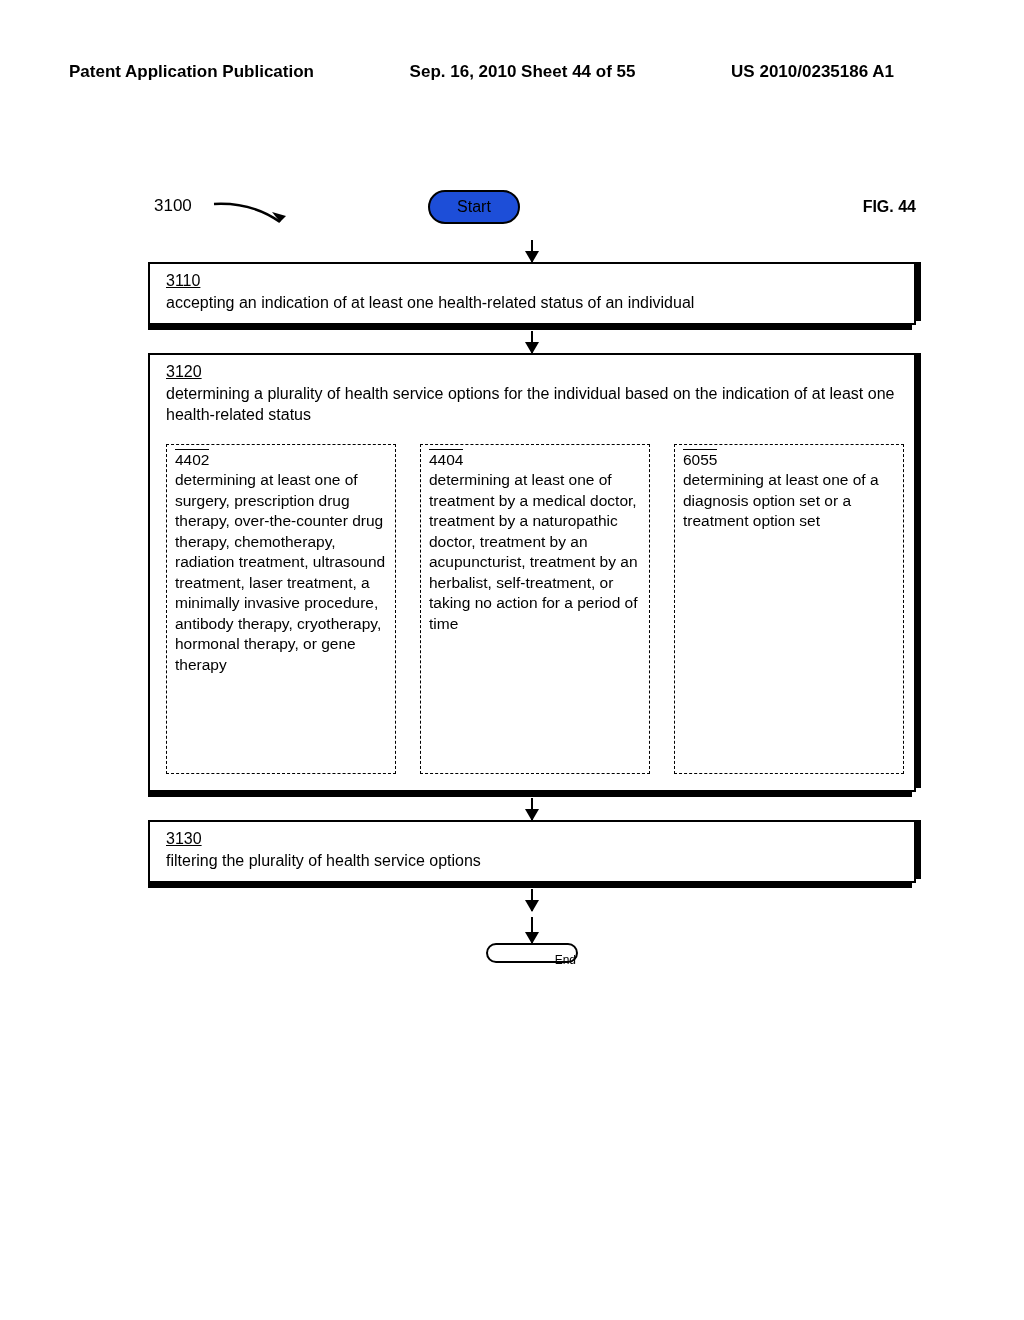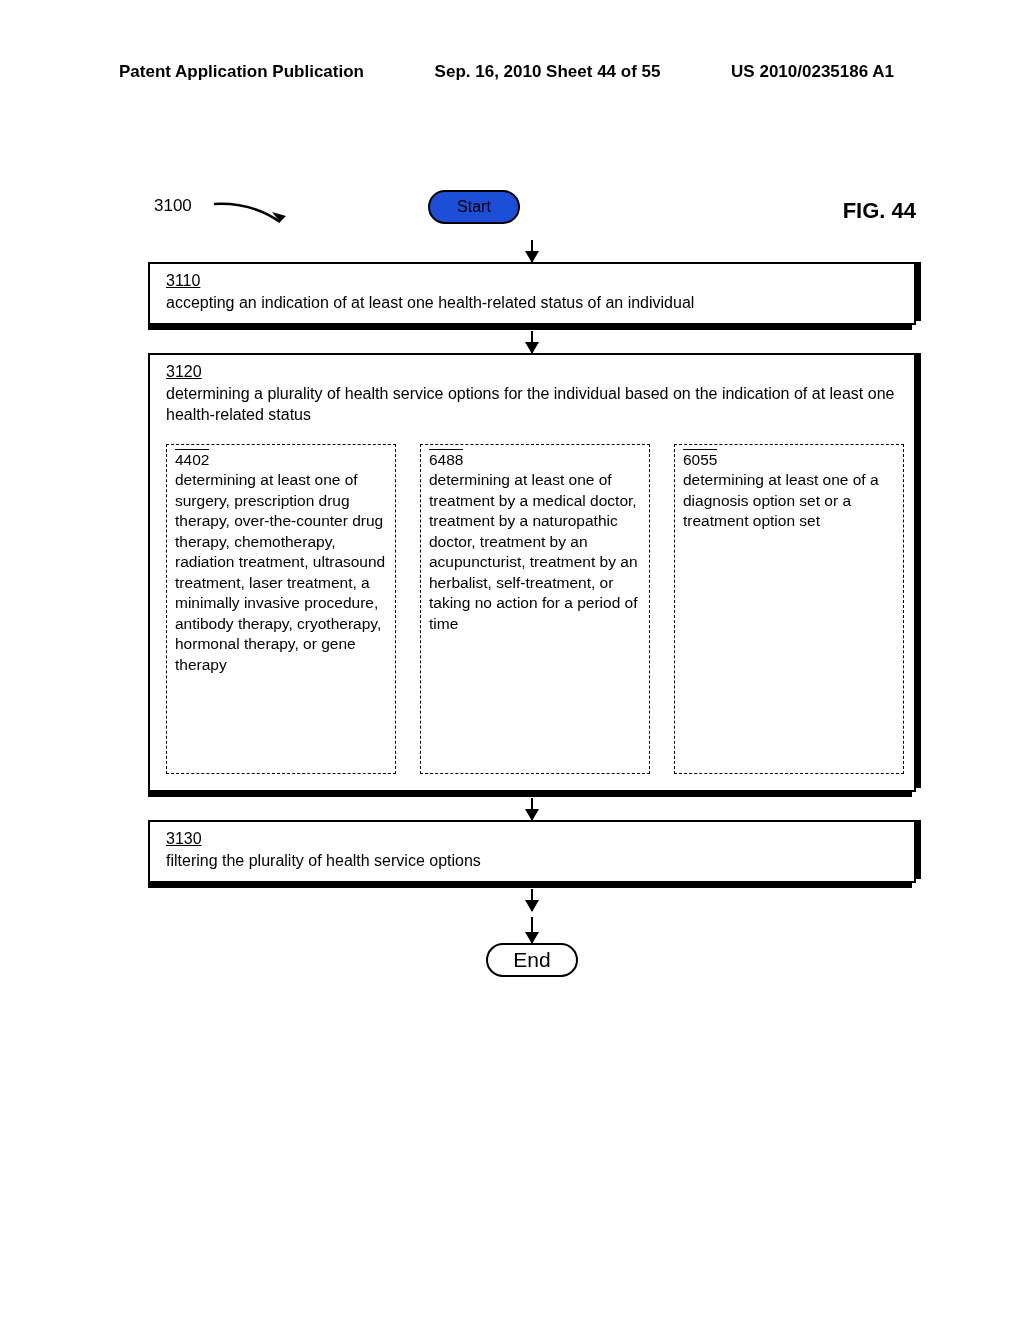--- a/index.html
+++ b/index.html
@@ -8,21 +8,21 @@
     height: 1320px;
     background: white;
     font-family: Arial, Helvetica, sans-serif;
     position: relative;
   }
   .header {
     position: absolute;
     top: 62px;
     left: 0;
     width: 100%;
-    padding: 0 130px 0 119px;
+    padding: 0 130px 0 69px;
     display: flex;
     justify-content: space-between;
     font-size: 17px;
     font-weight: bold;
   }
   .diagram {
     position: absolute;
     top: 190px;
     left: 148px;
     width: 768px;
@@ -55,21 +55,21 @@
     text-align: center;
     line-height: 30px;
     font-size: 16px;
     background:#1d4ed8;
   }
   .figlabel {
     position: absolute;
     right: 0px;
     top: 8px;
     font-weight: bold;
-    font-size: 22px;
+    font-size: 16px;
   }
   .arrow-down {
     display:block;
     margin: 0 auto;
     width: 2px;
     background:#000;
     position: relative;
   }
   .arrow-down::after {
     content:"";
@@ -118,26 +118,26 @@
     padding: 4px 8px 8px 8px;
     font-size: 15.5px;
     line-height: 1.32;
     flex:1;
     min-height: 330px;
   }
   .subbox .num { text-decoration: none; border-top:1.5px solid #000; display:inline-block;}
   .end-terminal {
     margin: 0 auto;
     width: 92px;
-    height: 34px;
+    height: 20px;
     border: 2.5px solid #000;
     border-radius: 18px;
-    text-align: center;
+    text-align: right;
     line-height: 30px;
-    font-size: 21px;
+    font-size: 12px;
   }
 </style>
 </head>
 <body>
 
 <div class="header">
   <span>Patent Application Publication</span>
   <span>Sep. 16, 2010  Sheet 44 of 55</span>
   <span>US 2010/0235186 A1</span>
 </div>
@@ -170,21 +170,21 @@
   <div class="box shadow" style="padding-bottom:16px;">
     <span class="box-num">3120</span><br>
     <span>determining a plurality of health service options for the individual based on the indication of at least one health-related status</span>
 
     <div class="subrow">
       <div class="subbox">
         <span class="num">4402</span><br>
         <span>determining at least one of surgery, prescription drug therapy, over-the-counter drug therapy, chemotherapy, radiation treatment, ultrasound treatment, laser treatment, a minimally invasive procedure, antibody therapy, cryotherapy, hormonal therapy, or gene therapy</span>
       </div>
       <div class="subbox">
-        <span class="num">6488</span><br>
+        <span class="num">4404</span><br>
         <span>determining at least one of treatment by a medical doctor, treatment by a naturopathic doctor, treatment by an acupuncturist, treatment by an herbalist, self-treatment, or taking no action for a period of time</span>
       </div>
       <div class="subbox">
         <span class="num">6055</span><br>
         <span>determining at least one of a diagnosis option set or a treatment option set</span>
       </div>
     </div>
   </div>
 
   <div class="arrow-wrap" style="margin-top:6px">

